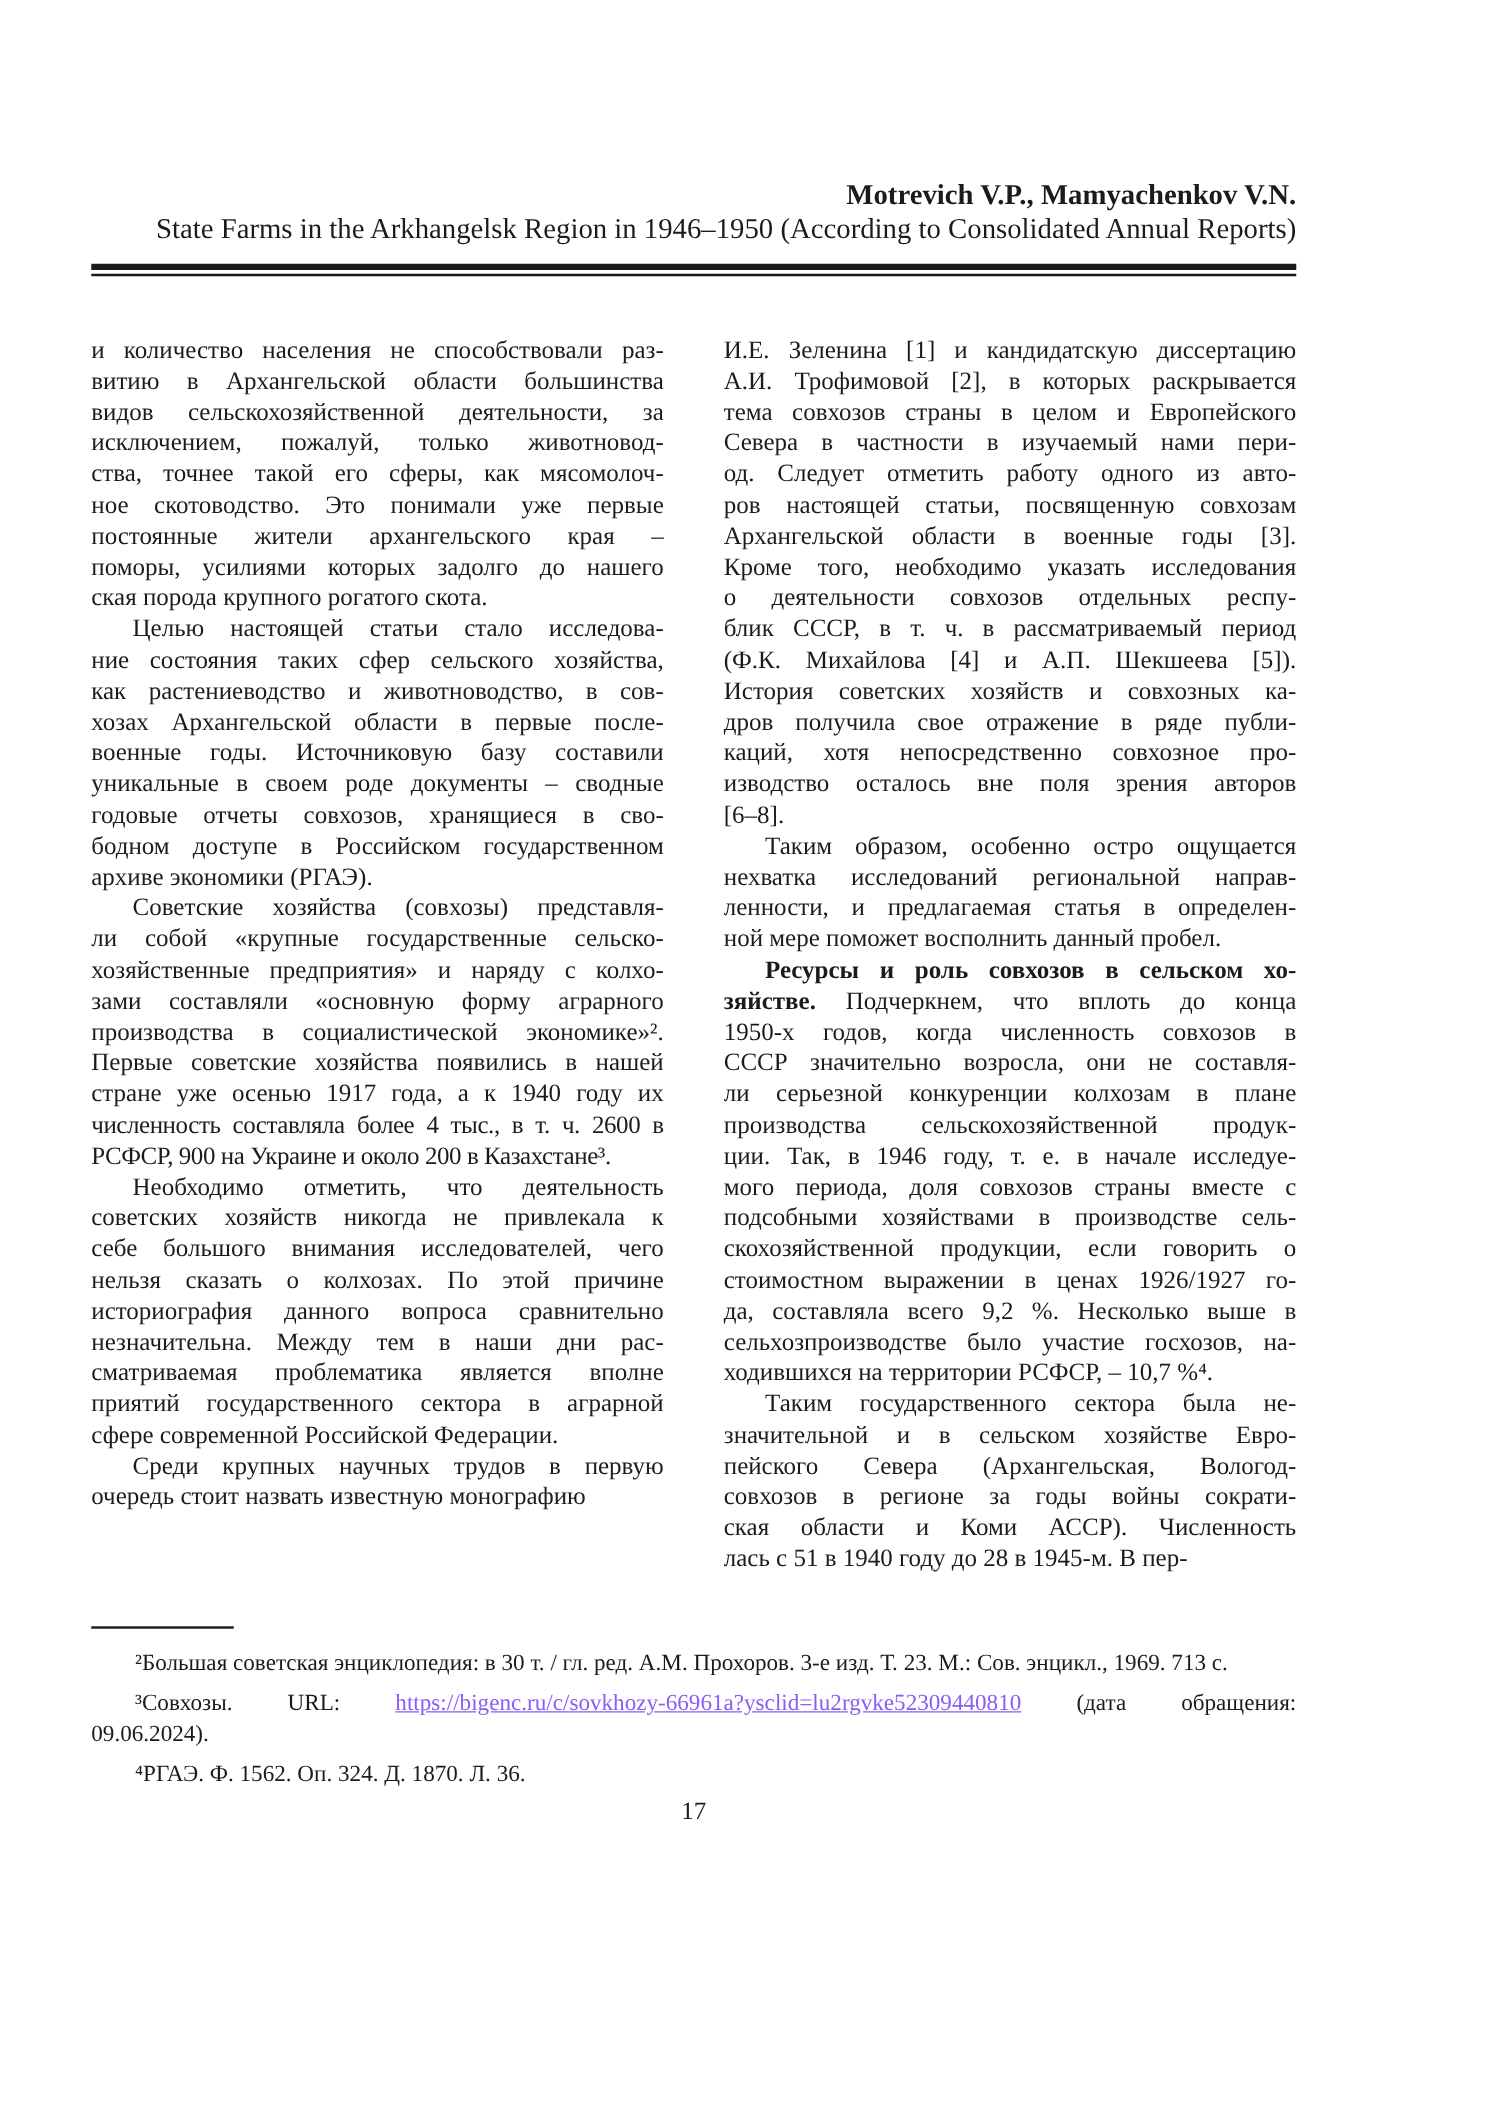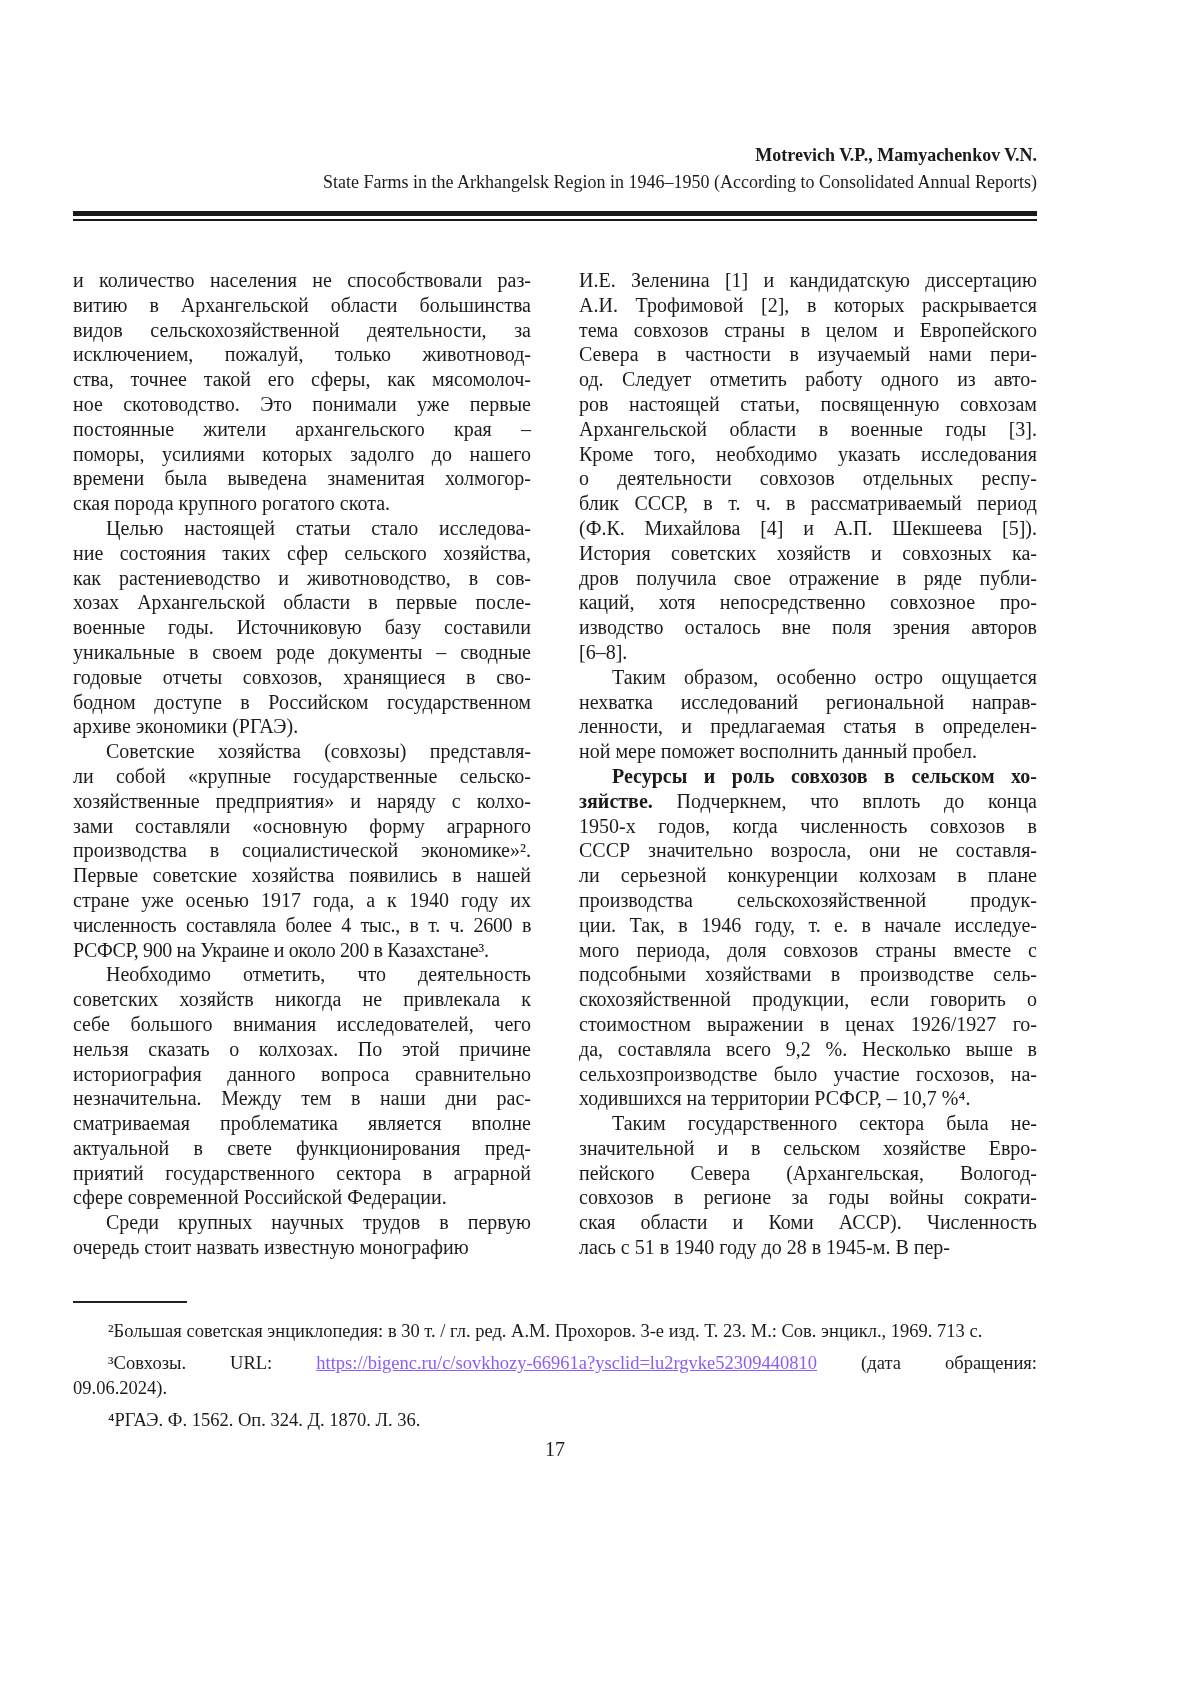--- a/index.html
+++ b/index.html
@@ -10,21 +10,21 @@
     background:#ffffff;
     font-family:"Liberation Serif", serif;
     color:#1b1b1b;
     overflow:hidden;
   }
   .running-head{
     position:absolute;
     left:73px; top:142px;
     width:964px;
     text-align:right;
-    font-size:18px;
+    font-size:23px;
     line-height:27px;
   }
   .running-head .authors{font-weight:bold;}
   .head-rule{
     position:absolute;
     left:73px; top:211px;
     width:964px;
     height:3px;
     border-top:5px solid #1a1a1a;
     border-bottom:2px solid #1a1a1a;
@@ -94,21 +94,20 @@
   <div class="columns">
     <div class="col" id="col-0">
         <div class="ln jl">и количество населения не способствовали раз-</div>
         <div class="ln jl">витию в Архангельской области большинства</div>
         <div class="ln jl">видов сельскохозяйственной деятельности, за</div>
         <div class="ln jl">исключением, пожалуй, только животновод-</div>
         <div class="ln jl">ства, точнее такой его сферы, как мясомолоч-</div>
         <div class="ln jl">ное скотоводство. Это понимали уже первые</div>
         <div class="ln jl">постоянные жители архангельского края –</div>
         <div class="ln jl">поморы, усилиями которых задолго до нашего</div>
-        <div class="ln jl">времени была выведена знаменитая холмогор-</div>
         <div class="ln">ская порода крупного рогатого скота.</div>
         <div class="ln jl ind">Целью настоящей статьи стало исследова-</div>
         <div class="ln jl">ние состояния таких сфер сельского хозяйства,</div>
         <div class="ln jl">как растениеводство и животноводство, в сов-</div>
         <div class="ln jl">хозах Архангельской области в первые после-</div>
         <div class="ln jl">военные годы. Источниковую базу составили</div>
         <div class="ln jl">уникальные в своем роде документы – сводные</div>
         <div class="ln jl">годовые отчеты совхозов, хранящиеся в сво-</div>
         <div class="ln jl">бодном доступе в Российском государственном</div>
         <div class="ln">архиве экономики (РГАЭ).</div>
@@ -121,21 +120,20 @@
         <div class="ln jl">стране уже осенью 1917 года, а к 1940 году их</div>
         <div class="ln jl tight">численность составляла более 4 тыс., в т. ч. 2600 в</div>
         <div class="ln tight">РСФСР, 900 на Украине и около 200 в Казахстане³.</div>
         <div class="ln jl ind">Необходимо отметить, что деятельность</div>
         <div class="ln jl">советских хозяйств никогда не привлекала к</div>
         <div class="ln jl">себе большого внимания исследователей, чего</div>
         <div class="ln jl">нельзя сказать о колхозах. По этой причине</div>
         <div class="ln jl">историография данного вопроса сравнительно</div>
         <div class="ln jl">незначительна. Между тем в наши дни рас-</div>
         <div class="ln jl">сматриваемая проблематика является вполне</div>
-        <div class="ln jl">актуальной в свете функционирования пред-</div>
         <div class="ln jl">приятий государственного сектора в аграрной</div>
         <div class="ln">сфере современной Российской Федерации.</div>
         <div class="ln jl ind">Среди крупных научных трудов в первую</div>
         <div class="ln">очередь стоит назвать известную монографию</div>
       </div>
     <div class="col" id="col-1">
         <div class="ln jl">И.Е. Зеленина [1] и кандидатскую диссертацию</div>
         <div class="ln jl">А.И. Трофимовой [2], в которых раскрывается</div>
         <div class="ln jl">тема совхозов страны в целом и Европейского</div>
         <div class="ln jl">Севера в частности в изучаемый нами пери-</div>

